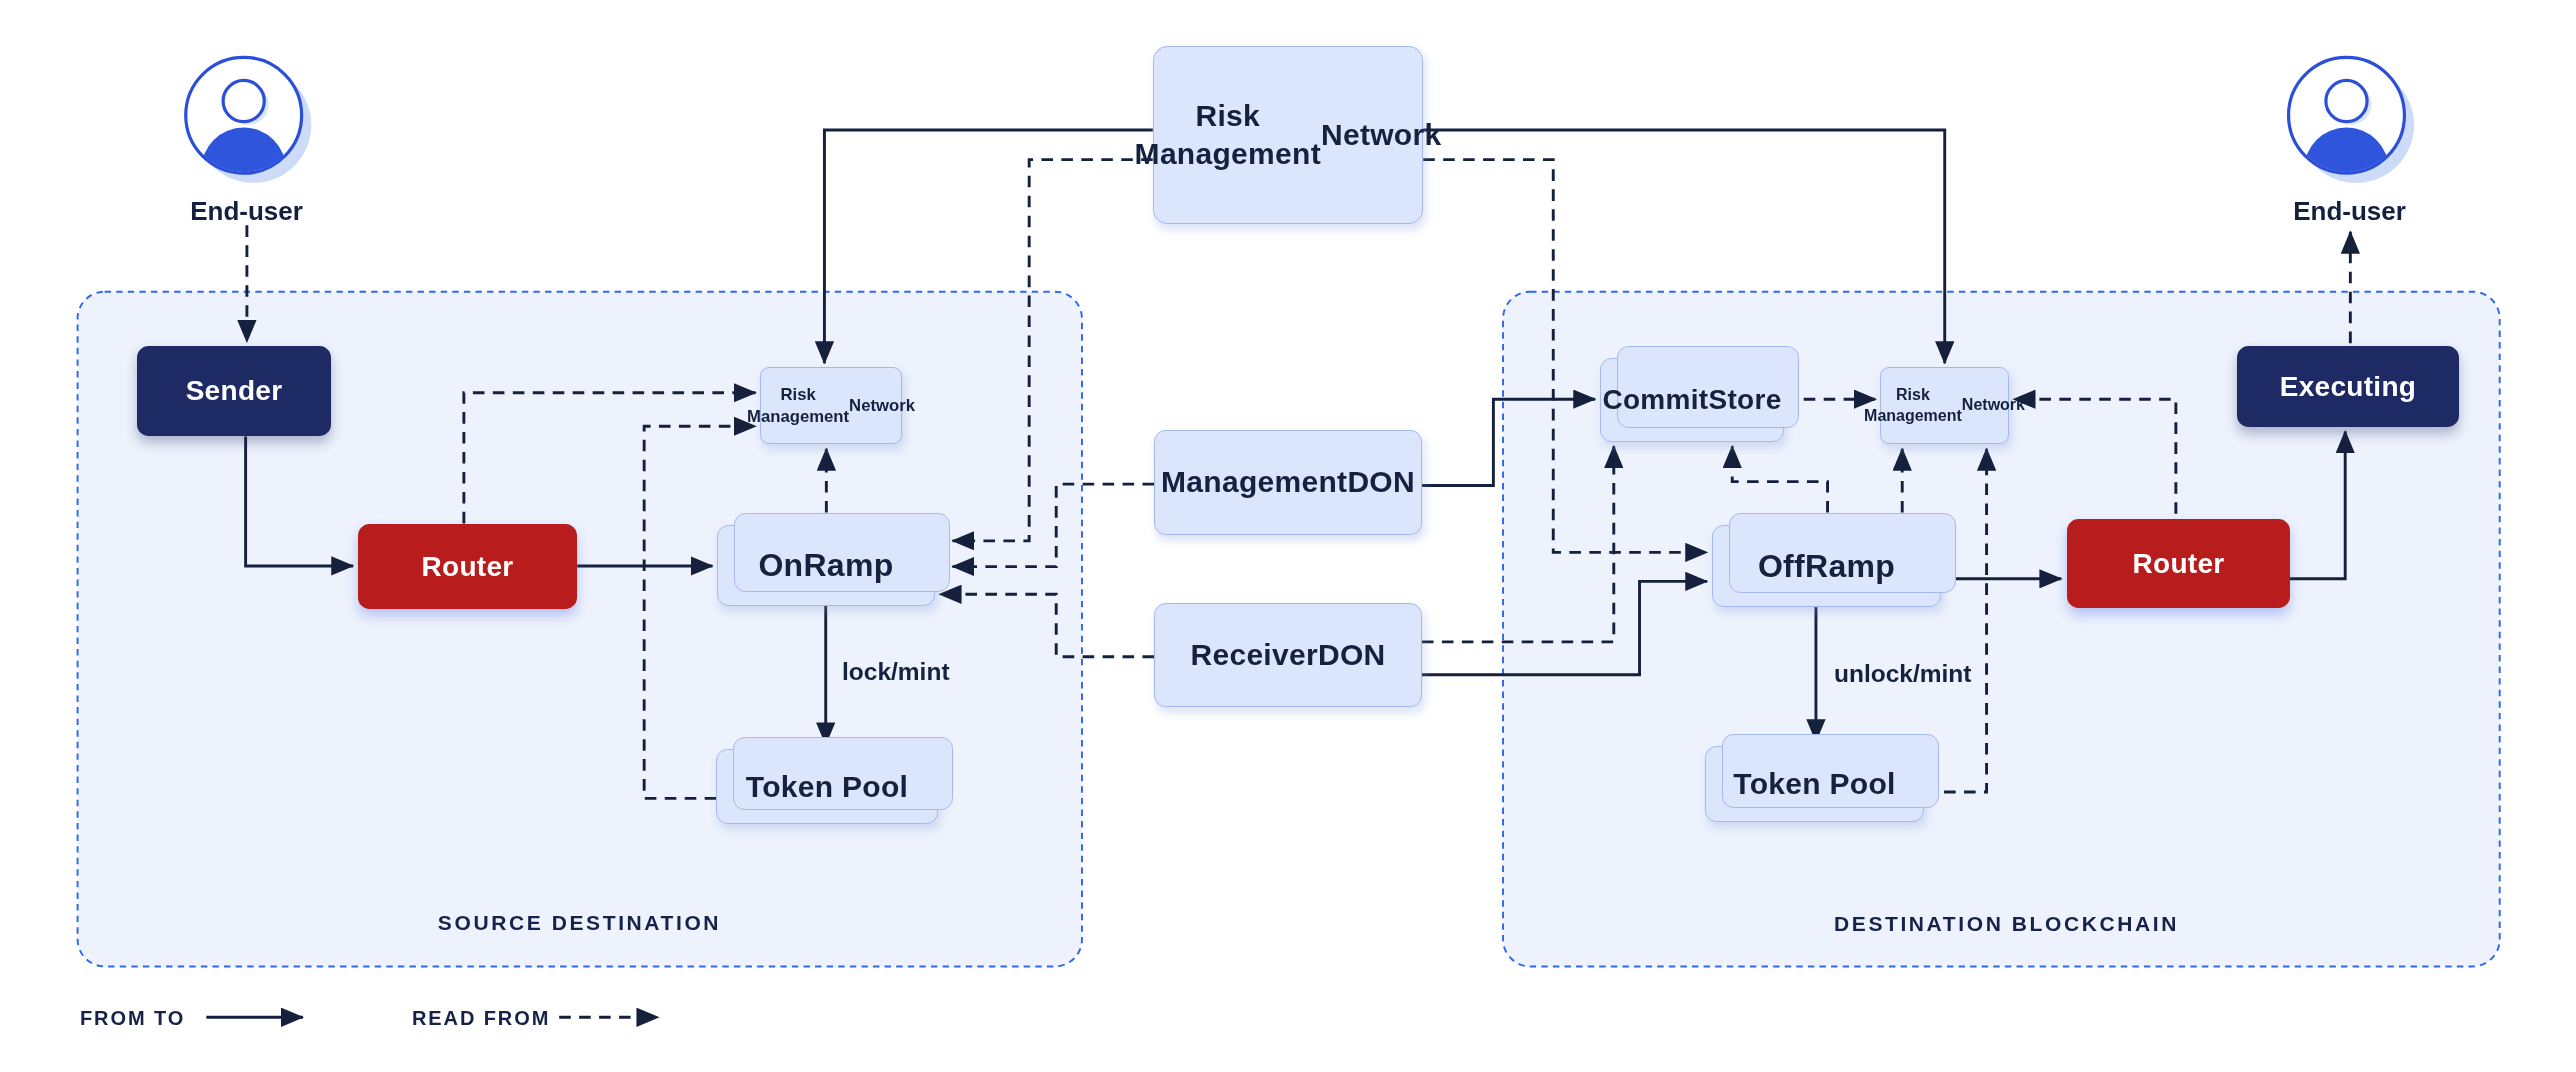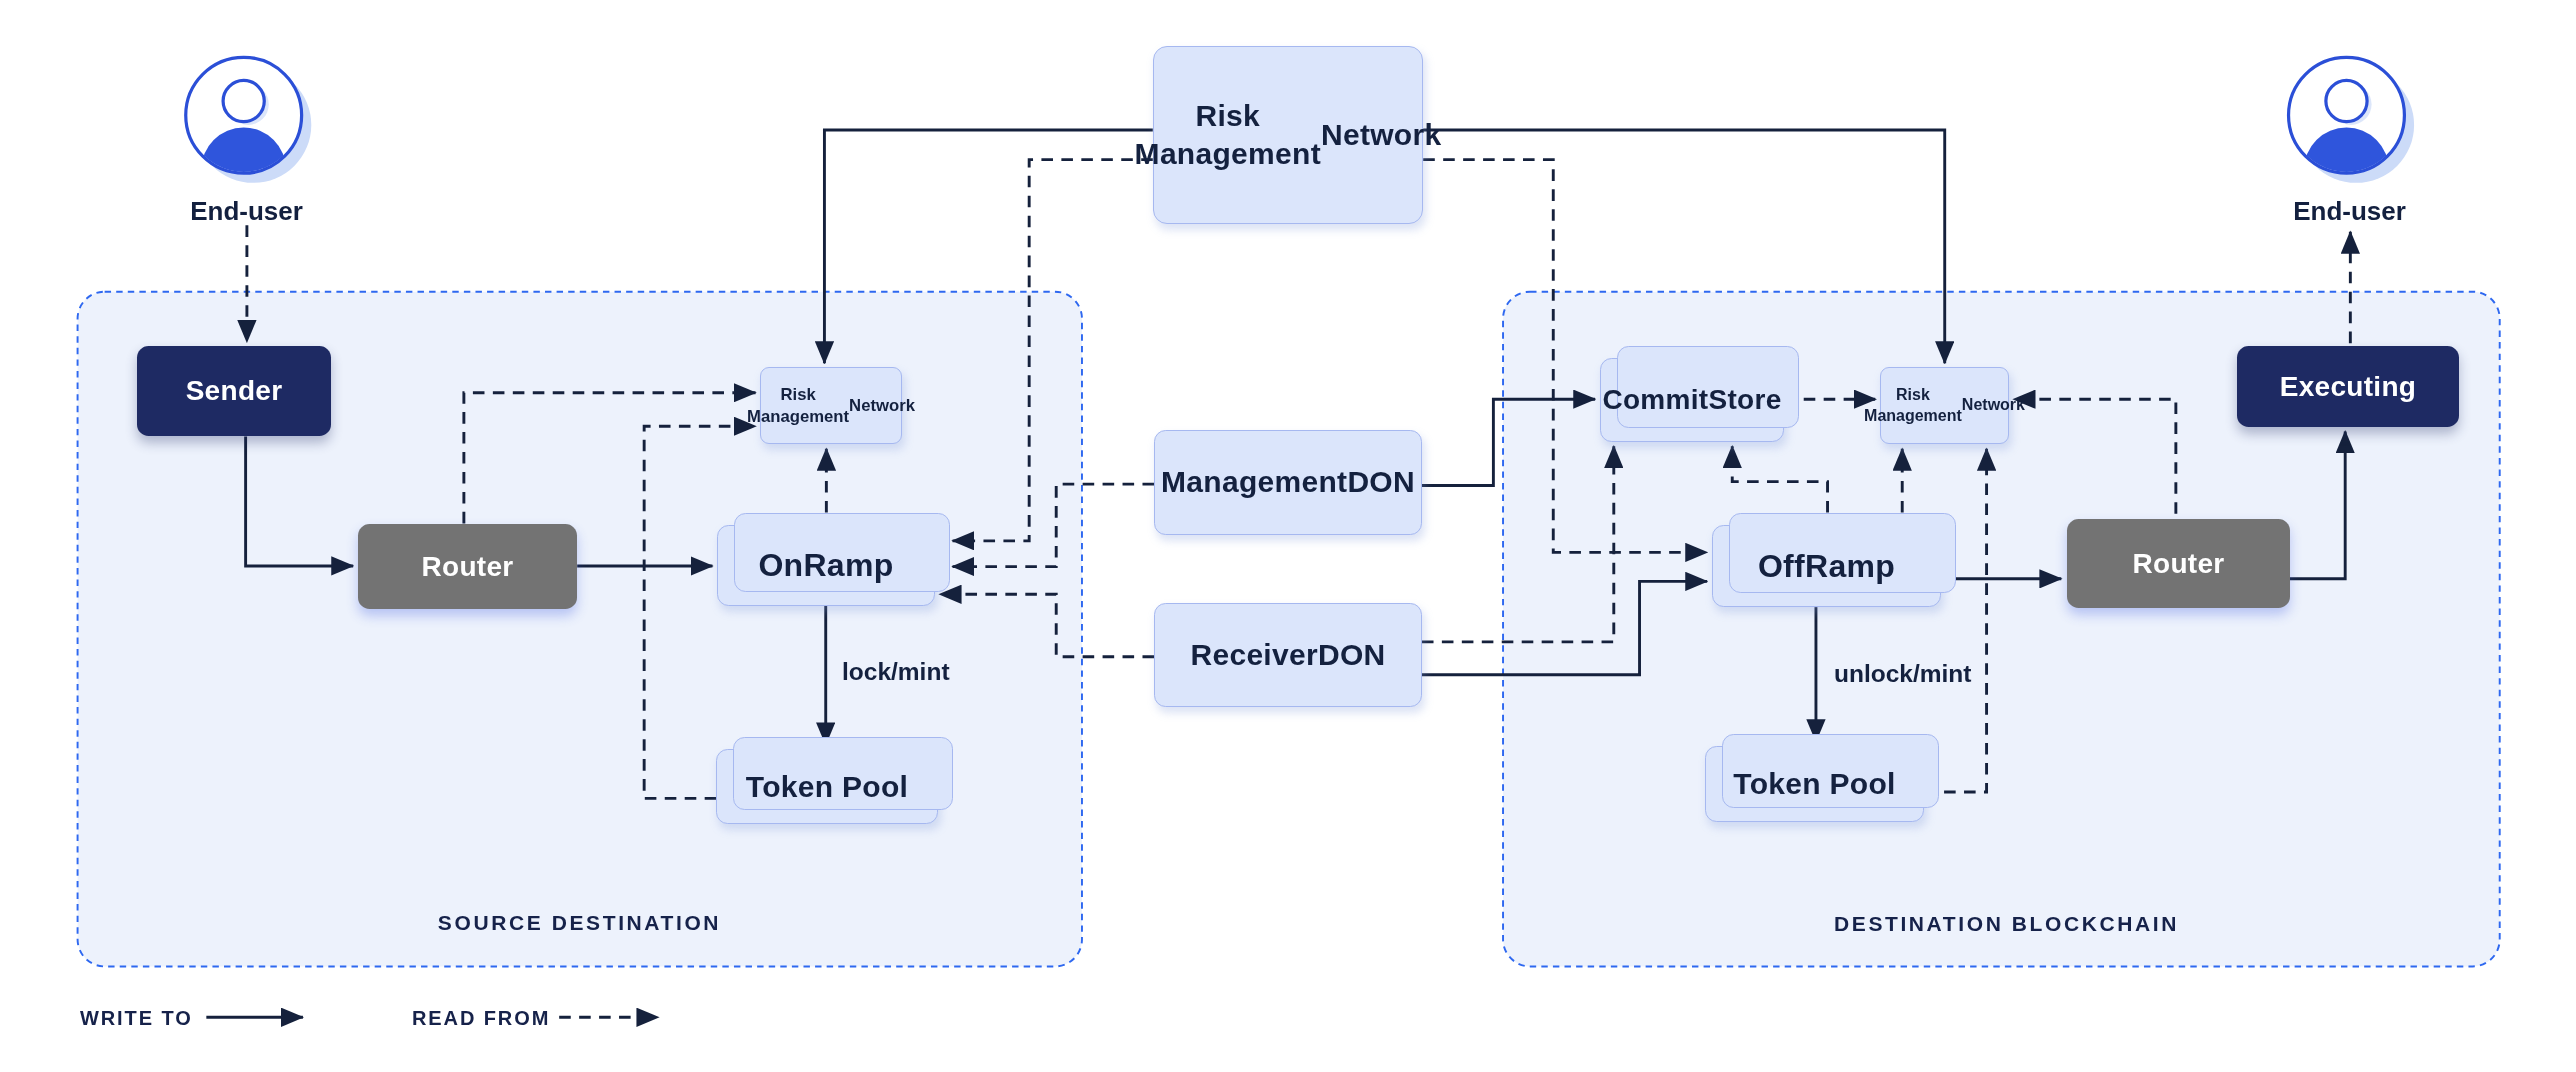--- a/index.html
+++ b/index.html
@@ -2,21 +2,21 @@
 <html style="font-size:10.3px"><head>
 <meta charset="utf-8">
 <style>
   html,body{margin:0;padding:0;background:#ffffff;}
   body{font-family:"Liberation Sans", sans-serif; width:2576px; height:1072px; position:relative; overflow:hidden;}
   .canvas{position:absolute; inset:0; width:2576px; height:1072px;}
   svg.wires{position:absolute; left:0; top:0; z-index:1;}
   .node{position:absolute; z-index:3; display:flex; align-items:center; justify-content:center;
         border-radius:11.6px; font-weight:bold; text-align:center; letter-spacing:0.3px;}
   .navy{background:#1e2a63; color:#ffffff; font-size:28px; box-shadow:0 6.4px 11.6px rgba(30,42,99,0.30);}
-  .blue{background:#737373; color:#ffffff; font-size:28px; box-shadow:0 6.4px 11.6px rgba(58,91,224,0.30);}
+  .blue{background:#b91c1c; color:#ffffff; font-size:28px; box-shadow:0 6.4px 11.6px rgba(58,91,224,0.30);}
   .light{background:#dbe5fb; color:#14213f; border:1.9px solid #a6b8f0; font-size:30px;
          box-shadow:2.6px 5.2px 9px rgba(130,155,220,0.28);}
   .light .ln{display:block; line-height:1.28;}
   .small{font-size:16.7px; border-radius:9px; letter-spacing:0px;}
   .small .ln{line-height:1.3;}
   .stack::before{content:""; position:absolute; left:15.5px; top:-13px; width:100%; height:100%;
         background:#dbe5fb; border:1.9px solid #a6b8f0; border-radius:inherit; z-index:-1; box-sizing:border-box;}
   .node.light{box-sizing:border-box;}
   .region-label{position:absolute; z-index:3; width:451px; text-align:center; font-size:21px; font-weight:bold;
         letter-spacing:2.6px; color:#16224a;}
@@ -152,17 +152,17 @@
   <div class="node navy" style="left:2237px; top:346px; width:222px; height:81px;">
     <span>Executing</span>
   </div>
 
   <div class="edge-label" style="left:842px; top:658px;">lock/mint</div>
   <div class="edge-label" style="left:1834px; top:660px;">unlock/mint</div>
 
   <div class="region-label" style="left:354px; top:911px;">SOURCE DESTINATION</div>
   <div class="region-label" style="left:1781px; top:912px;">DESTINATION BLOCKCHAIN</div>
 
-  <div class="legend-label" style="left:80px; top:1005px;">WRITE TO</div>
+  <div class="legend-label" style="left:80px; top:1005px;">FROM TO</div>
   <div class="legend-label" style="left:412px; top:1005px;">READ FROM</div>
 
 </div>
 
 
 </body></html>

